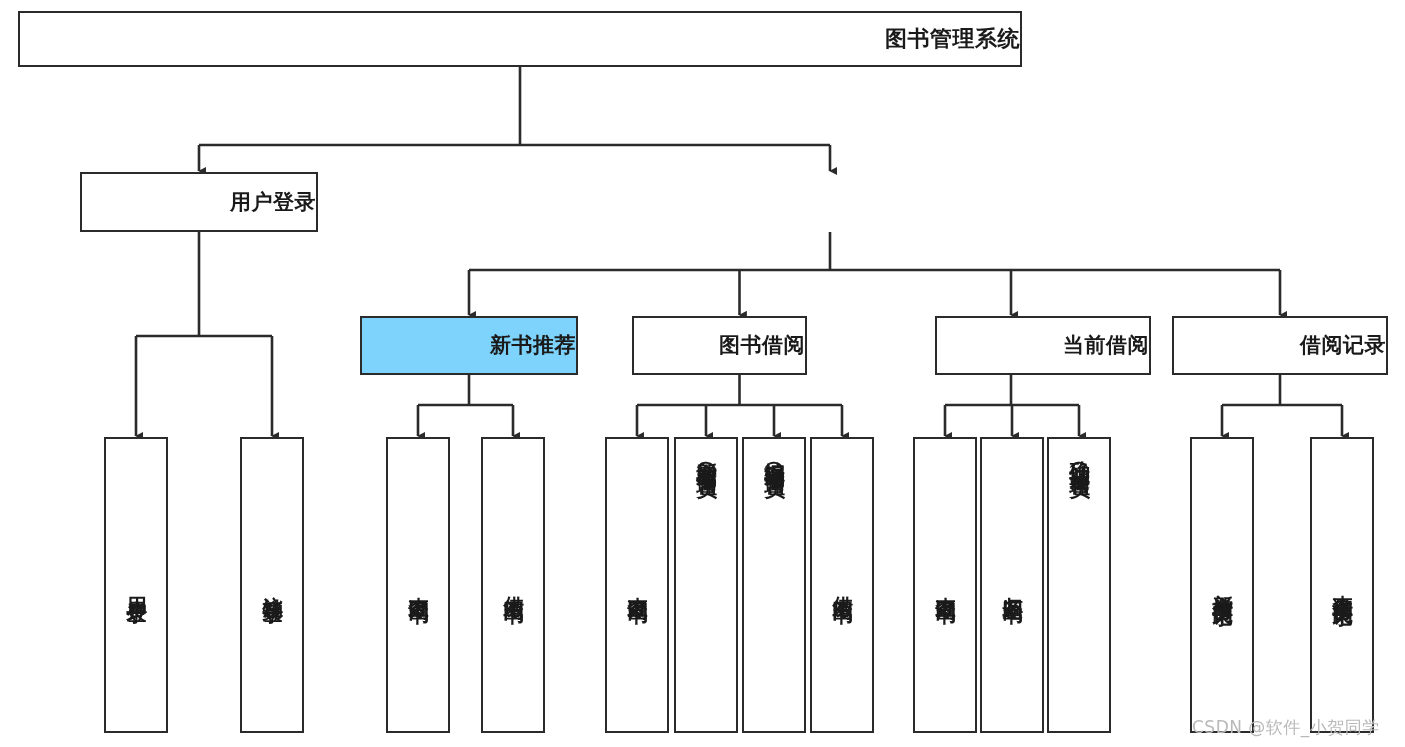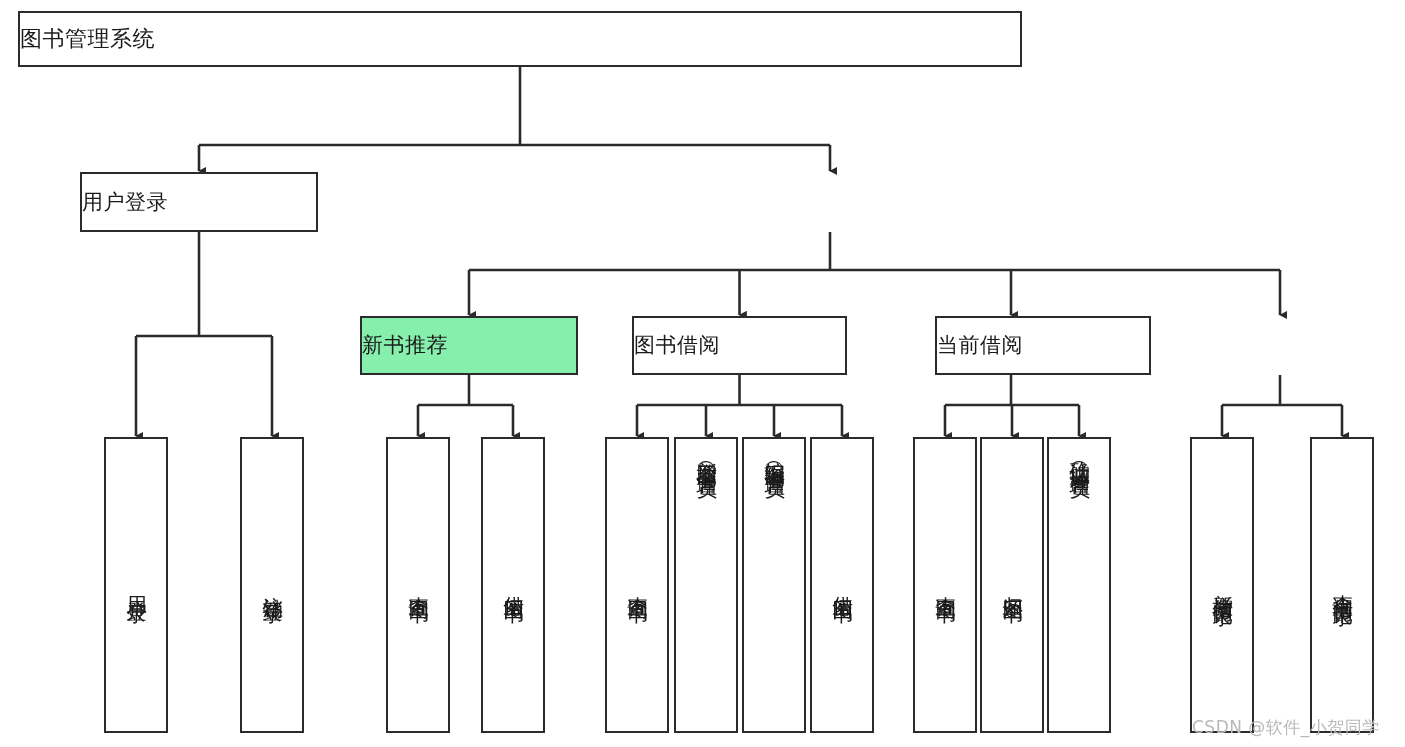--- a/index.html
+++ b/index.html
@@ -25,23 +25,24 @@
     width: 1405px;
     height: 747px;
   }
   .node {
     position: absolute;
     box-sizing: border-box;
     border: 2.2px solid #2b2b2b;
     background: #ffffff;
     display: flex;
     align-items: center;
-    justify-content: flex-start;
+    justify-content: flex-end;
     color: #1a1a1a;
     z-index: 2;
+    font-weight: bold;
   }
   .node .label {
     display: block;
     text-align: center;
     line-height: 1.18;
     letter-spacing: 0.5px;
   }
   .node.horizontal .label {
     writing-mode: horizontal-tb;
     font-size: 21px;
@@ -124,28 +125,31 @@
   </svg>
 
   <div class="node root horizontal" style="left: 18px; top: 11px; width: 1004px; height: 56px; border-color: rgb(43, 43, 43); background: rgb(255, 255, 255); color: rgb(26, 26, 26);">
     <span class="label">图书管理系统</span>
   </div>
 
   <div class="node horizontal" style="left: 80px; top: 172px; width: 238px; height: 60px; border-color: rgb(43, 43, 43); background: rgb(255, 255, 255); color: rgb(26, 26, 26);">
     <span class="label">用户登录</span>
   </div>
 
-  <div class="node horizontal" style="left: 360px; top: 316px; width: 218px; height: 59px; border-color: rgb(43, 43, 43); background: #86efac; color: rgb(26, 26, 26);">
+  <div class="node horizontal" style="left: 360px; top: 316px; width: 218px; height: 59px; border-color: rgb(43, 43, 43); background: #7dd3fc; color: rgb(26, 26, 26);">
     <span class="label">新书推荐</span>
   </div>
-  <div class="node horizontal" style="left: 632px; top: 316px; width: 215px; height: 59px; border-color: rgb(43, 43, 43); background: rgb(255, 255, 255); color: rgb(26, 26, 26);">
+  <div class="node horizontal" style="left: 632px; top: 316px; width: 175px; height: 59px; border-color: rgb(43, 43, 43); background: rgb(255, 255, 255); color: rgb(26, 26, 26);">
     <span class="label">图书借阅</span>
   </div>
   <div class="node horizontal" style="left: 903px; top: 316px; width: 216px; height: 59px; border-color: rgb(43, 43, 43); background: rgb(255, 255, 255); color: rgb(26, 26, 26); margin-left: 32px;">
     <span class="label">当前借阅</span>
+  </div>
+  <div class="node horizontal" style="left: 1172px; top: 316px; width: 216px; height: 59px; border-color: rgb(43, 43, 43); background: rgb(255, 255, 255); color: rgb(26, 26, 26);">
+    <span class="label">借阅记录</span>
   </div>
 
   <div class="node vertical centered" style="left: 104px; top: 437px; width: 64px; height: 296px; border-color: rgb(43, 43, 43); background: rgb(255, 255, 255); color: rgb(26, 26, 26);">
     <span class="label">用户登录</span>
   </div>
   <div class="node vertical centered" style="left: 240px; top: 437px; width: 64px; height: 296px; border-color: rgb(43, 43, 43); background: rgb(255, 255, 255); color: rgb(26, 26, 26);">
     <span class="label">注销登录</span>
   </div>
   <div class="node vertical centered" style="left: 386px; top: 437px; width: 64px; height: 296px; border-color: rgb(43, 43, 43); background: rgb(255, 255, 255); color: rgb(26, 26, 26);">
     <span class="label">查询图书</span>

